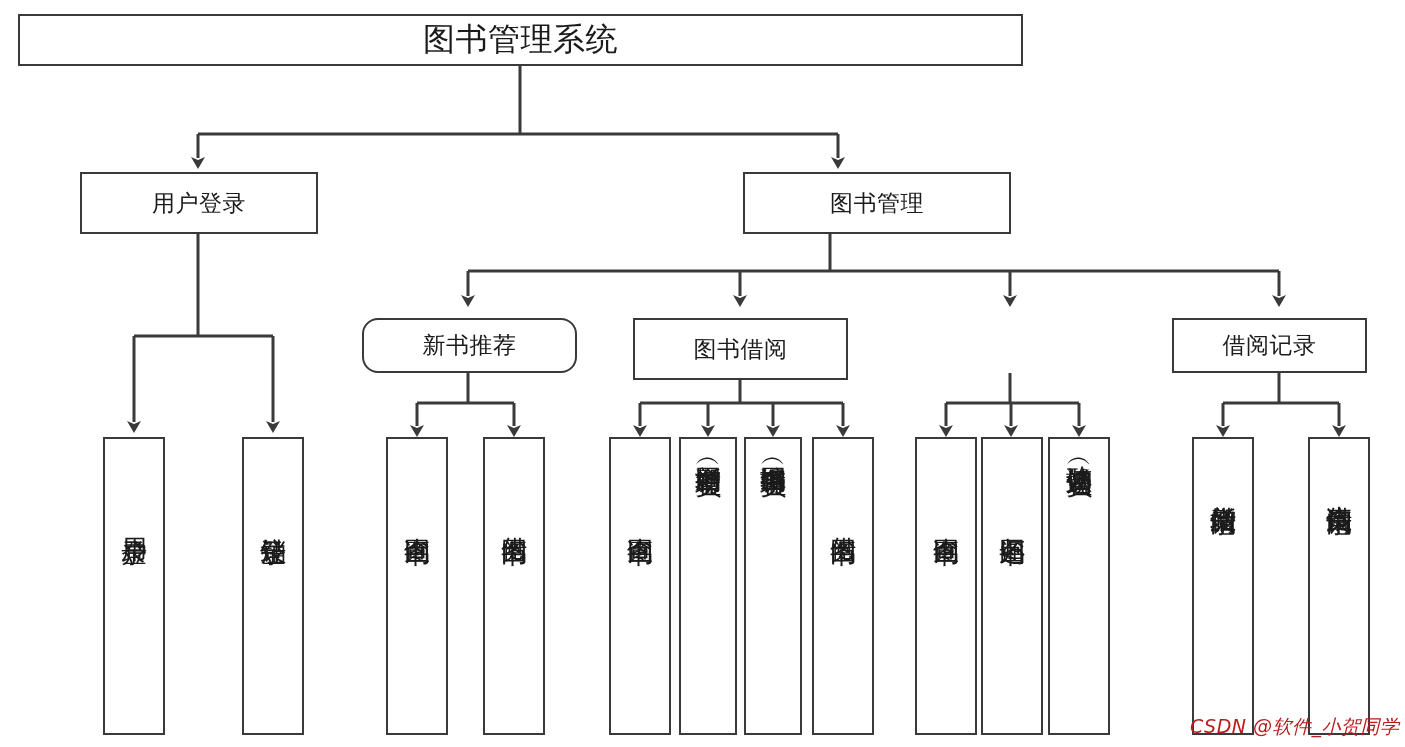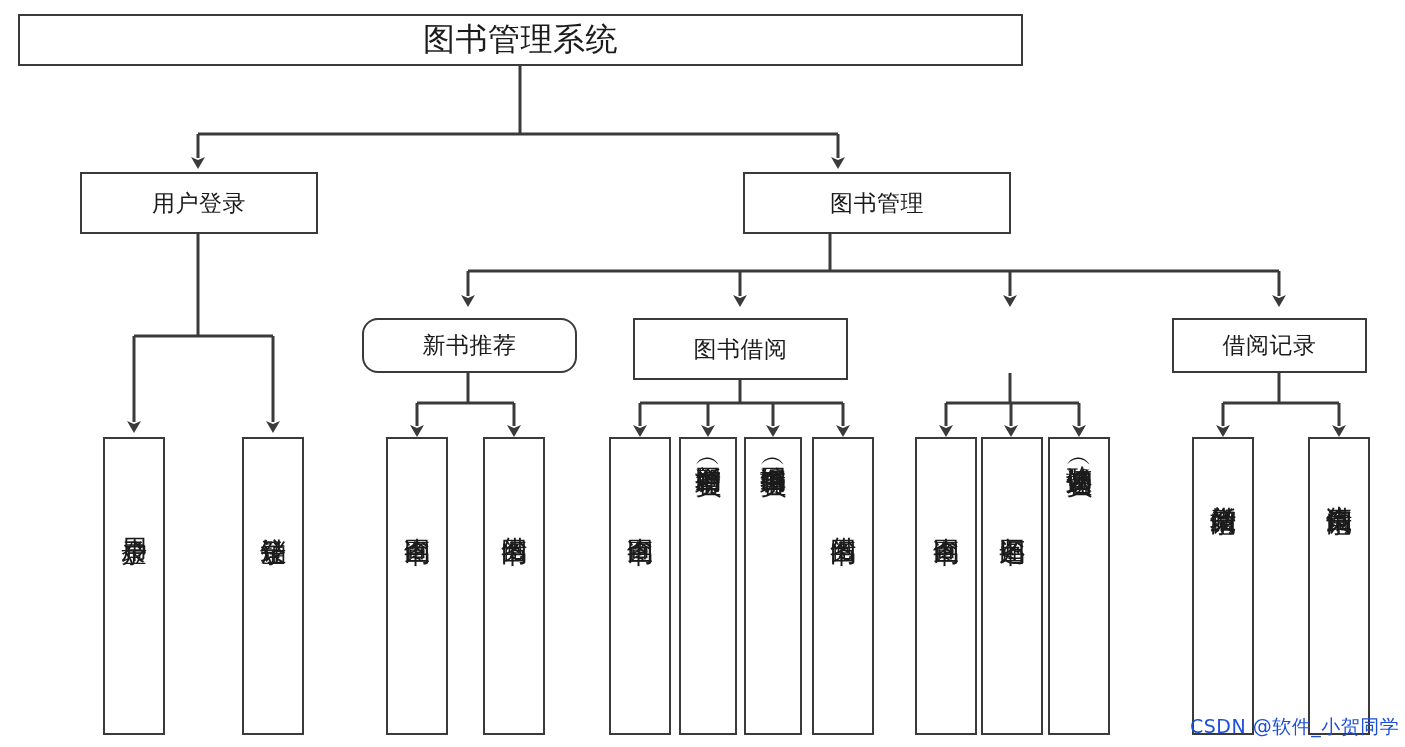--- a/index.html
+++ b/index.html
@@ -64,23 +64,24 @@
   }
   .node.vert.mid .label {
     padding-top: 72px;
   }
   .node.vert.midlow .label {
     padding-top: 40px;
   }
   .watermark {
     position: absolute;
     font-size: 19px;
-    color: #1d4ed8;
+    color: #b91c1c;
     white-space: nowrap;
     letter-spacing: 0.5px;
+    font-style: italic;
   }
 </style>
 </head>
 <body>
 
 <div id="canvas">
 
   <svg id="edges" viewBox="0 0 1405 747">
     <defs>
       <marker id="arrow" markerWidth="12" markerHeight="14" refX="1" refY="7" orient="auto" markerUnits="userSpaceOnUse">

